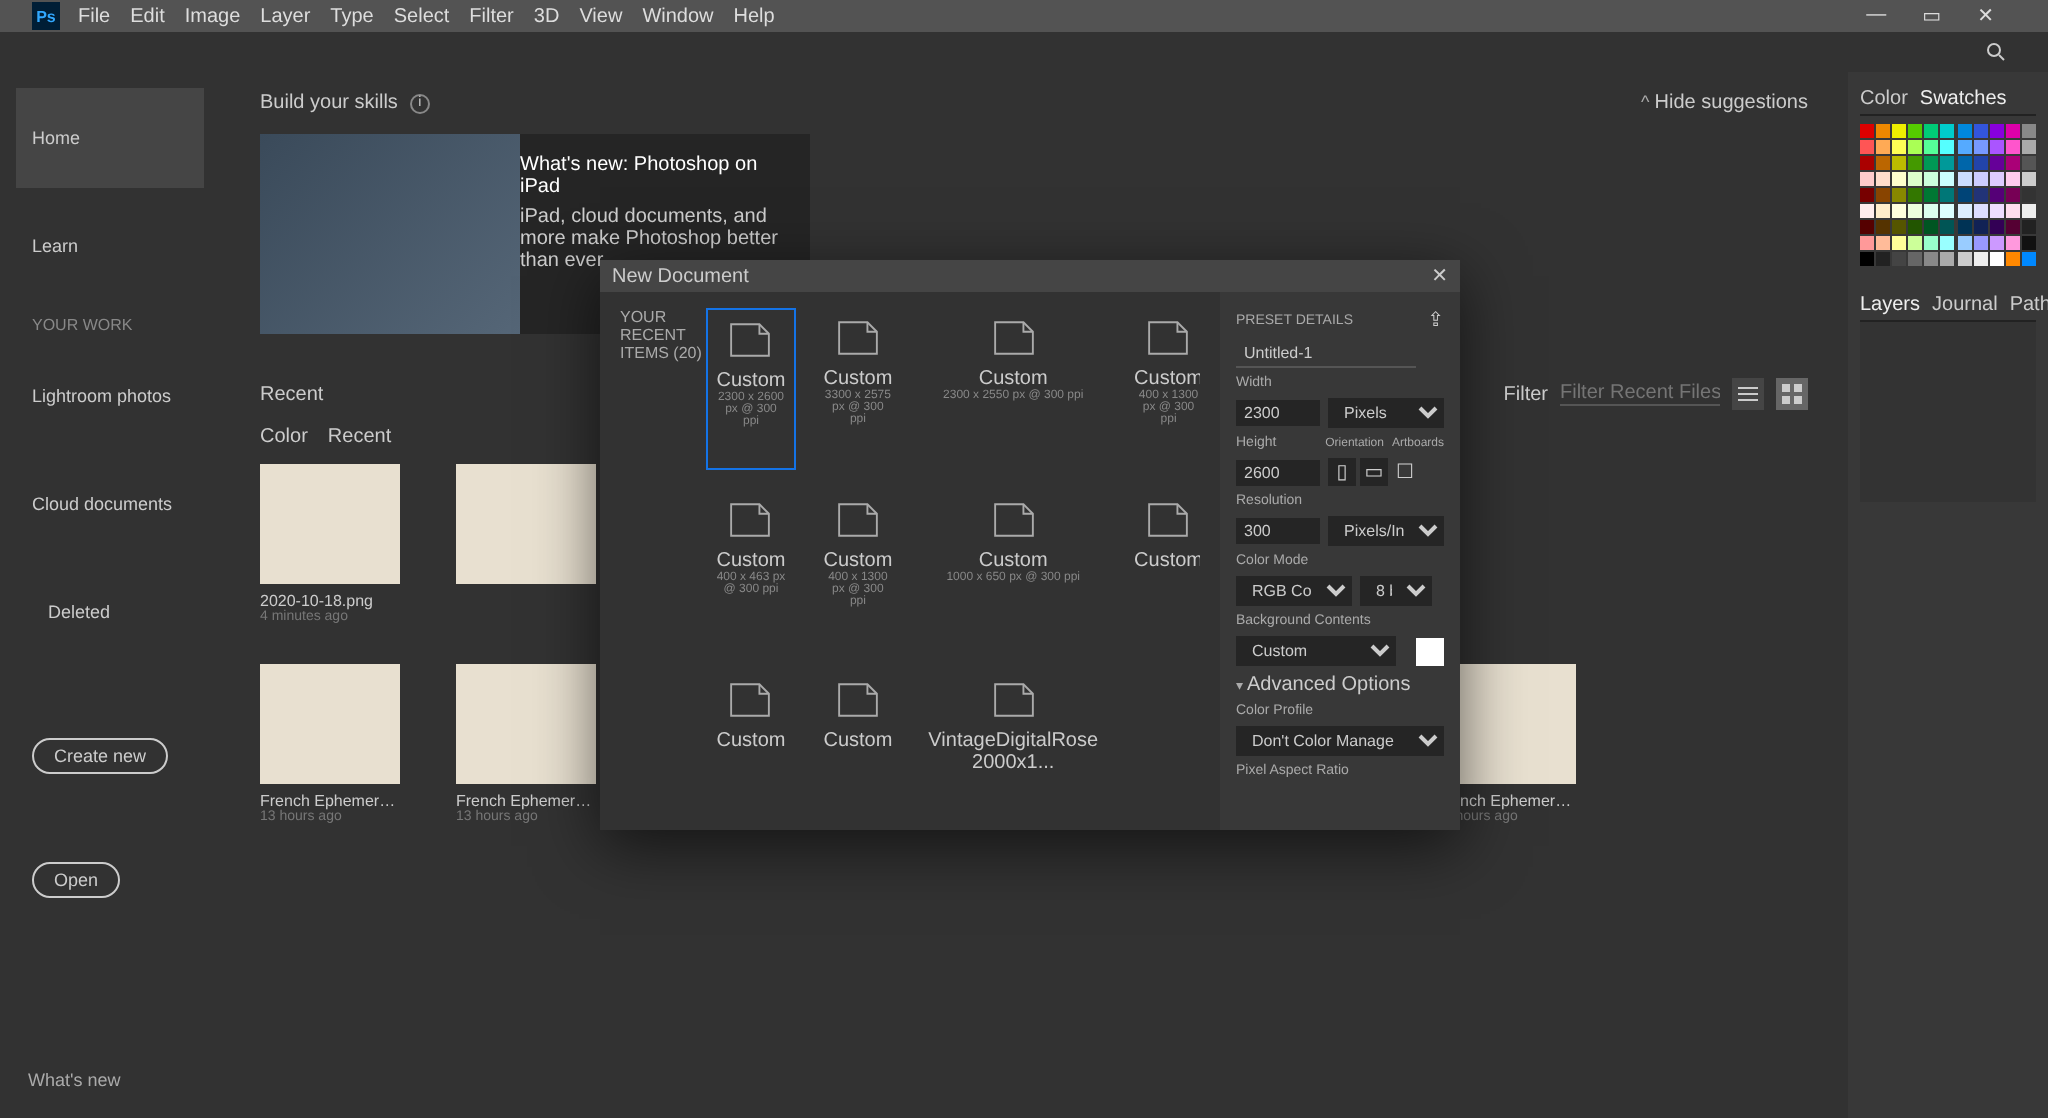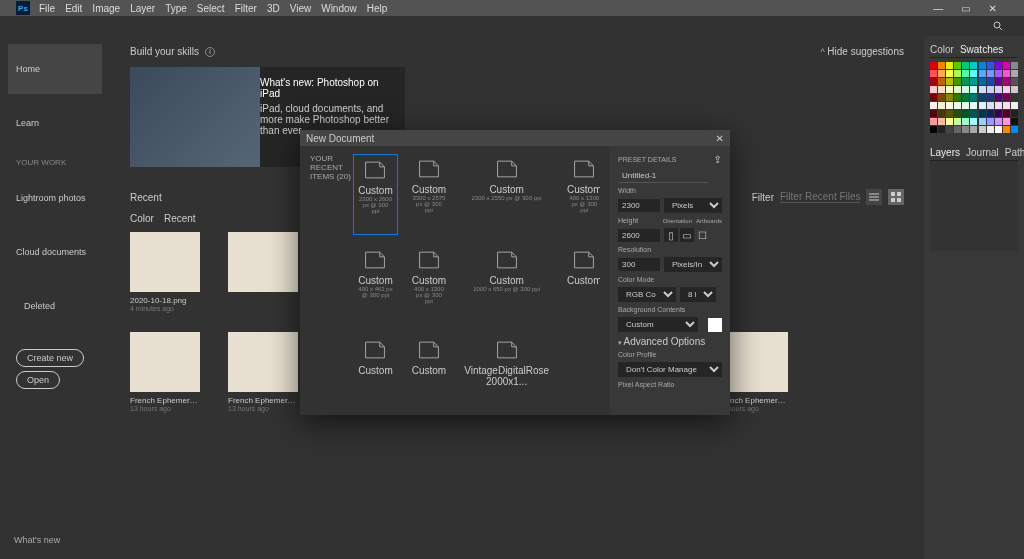--- a/index.html
+++ b/index.html
@@ -9,21 +9,21 @@
 .menubar span{padding:0 5px;color:#ddd}
 .winctrls{margin-left:auto;display:flex;gap:8px;padding-right:6px;color:#aaa}
 .toolbar{height:20px;background:#323232;display:flex;justify-content:flex-end;align-items:center;padding:0 20px}
 .toolbar svg{width:12px;height:12px}
 .main{display:flex;height:523px}
 .leftnav{width:110px;background:#323232;padding:8px;display:flex;flex-direction:column;gap:4px}
 .leftnav .item{padding:20px 8px;font-size:9px;color:#ccc}
 .leftnav .item.active{background:#454545}
 .leftnav .section-label{font-size:8px;color:#888;padding:6px 8px 2px;text-transform:uppercase}
 .leftnav .sub{padding-left:16px}
-.pillbtn{border:1px solid #ccc;border-radius:20px;padding:3px 10px;font-size:9px;width:fit-content;margin:0 8px}
+.pillbtn{border:1px solid #ccc;border-radius:20px;padding:3px 10px;font-size:9px;width:fit-content;margin:20px 8px}
 .content{flex:1;background:#323232;padding:0 20px;overflow:hidden;position:relative}
 .skillsrow{display:flex;align-items:center;padding:10px 0;font-size:11px;color:#eee}
 .skillsrow .toggle{margin-left:auto;font-size:9px;color:#aaa}
 .cards{display:flex;gap:14px;margin-bottom:16px}
 .bigcard{width:275px;height:100px;background:#252525;position:relative;overflow:hidden}
 .bigcard .img{width:130px;height:100px;background:linear-gradient(135deg,#3a4a5a,#556677);float:left}
 .bigcard .txt{padding:10px;font-size:9px;color:#ccc}
 .bigcard .title{font-size:10px;color:#fff;margin-bottom:4px}
 .expertcard{width:135px;height:100px;background:#252525;display:flex;flex-direction:column;align-items:center;justify-content:center}
 .expertcard .icn{width:50px;height:40px;background:#0aa;margin-bottom:6px}

